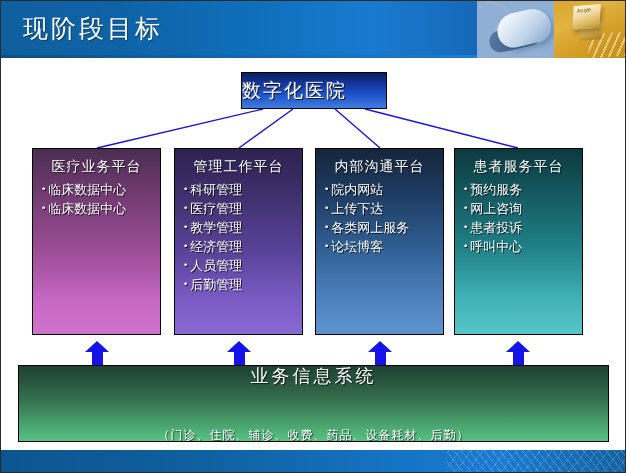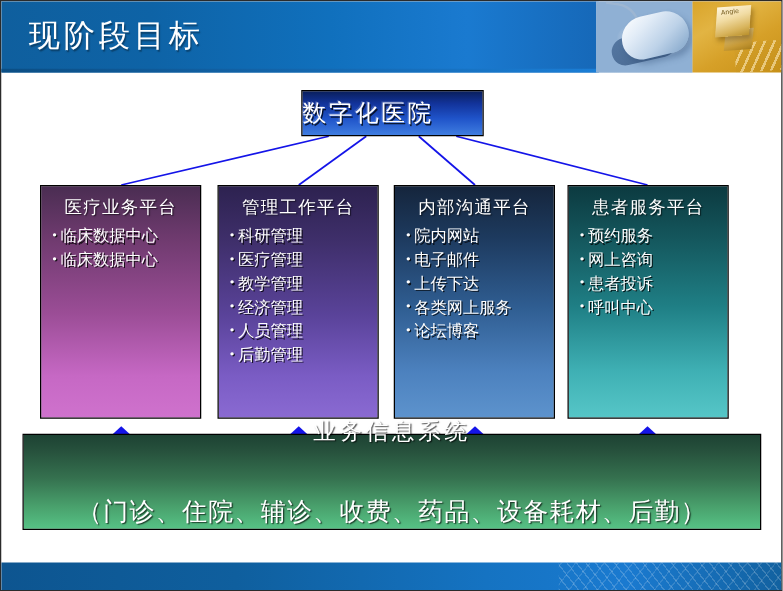--- a/index.html
+++ b/index.html
@@ -271,41 +271,41 @@
   }
   #arrow-0 { left: 84px; }
   #arrow-1 { left: 226px; }
   #arrow-2 { left: 367px; }
   #arrow-3 { left: 505px; }
 
   
   #base-node {
     position: absolute;
     left: 17px;
-    top: 289px;
+    top: 307px;
     width: 591px;
     height: 77px;
     box-sizing: border-box;
     border: 1px solid #000000;
     background: linear-gradient(180deg, #1d4233 0%, #27523d 18%, #35714f 46%, #49a06c 76%, #56c285 100%);
     display: flex;
     flex-direction: column;
     align-items: center;
-    justify-content: flex-end;
+    justify-content: center;
   }
   #base-node .b-title {
     font-size: 18px;
     letter-spacing: 3px;
     color: #ffffff;
     text-shadow: 1px 1px 1px rgba(0,0,0,.7);
     margin-bottom: 2px;
     white-space: nowrap;
   }
   #base-node .b-sub {
-    font-size: 20px;
+    font-size: 12px;
     letter-spacing: 1px;
     color: #ffffff;
     text-shadow: 1px 1px 1px rgba(0,0,0,.7);
     white-space: nowrap;
     margin-top: 37px;
   }
 </style>
 </head>
 <body>
 
@@ -359,21 +359,20 @@
         <li>经济管理</li>
         <li>人员管理</li>
         <li>后勤管理</li>
       </ul>
     </div>
 
     <div class="platform" id="platform-2">
       <span class="p-title">内部沟通平台</span>
       <ul>
         <li>院内网站</li>
-        <li>电子邮件</li>
         <li>上传下达</li>
         <li>各类网上服务</li>
         <li>论坛博客</li>
       </ul>
     </div>
 
     <div class="platform" id="platform-3">
       <span class="p-title">患者服务平台</span>
       <ul>
         <li>预约服务</li>

